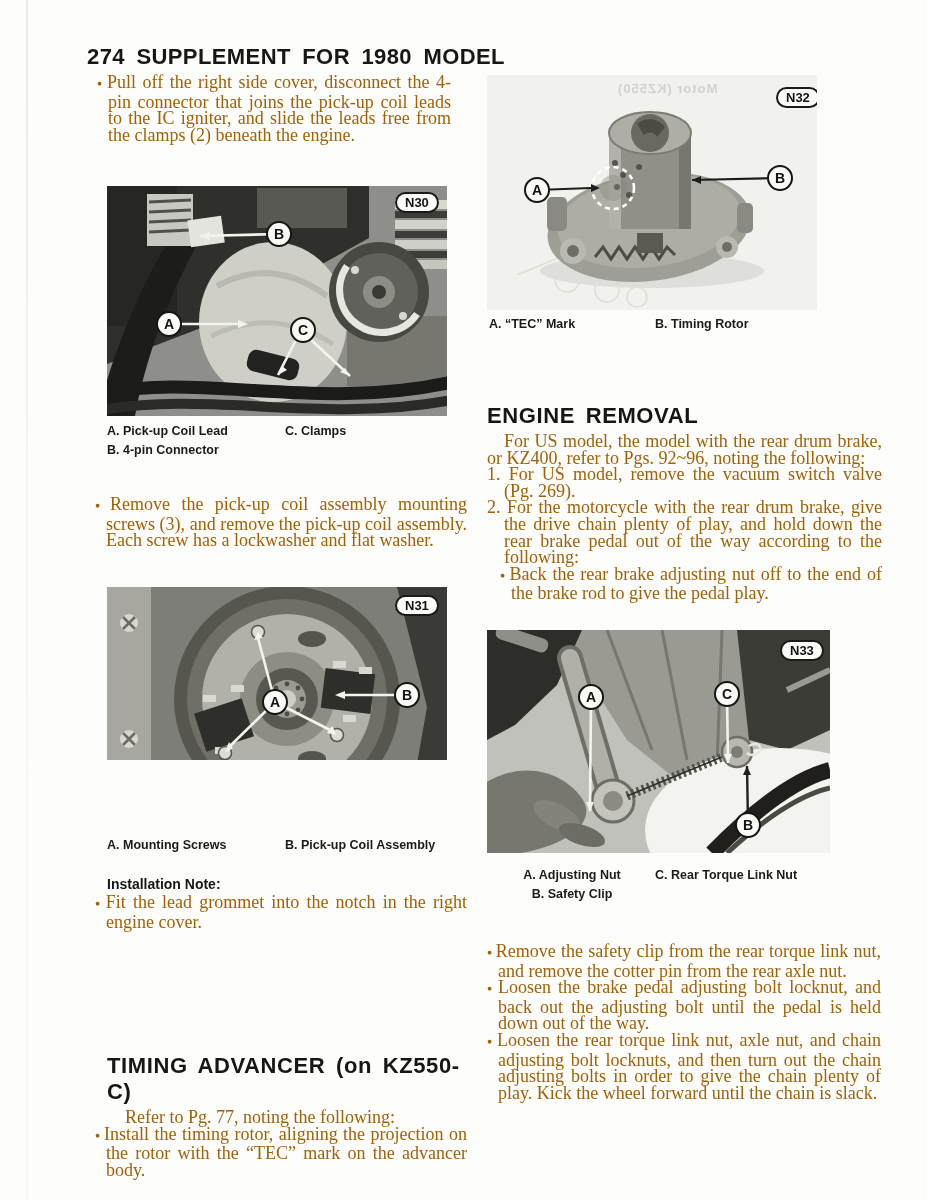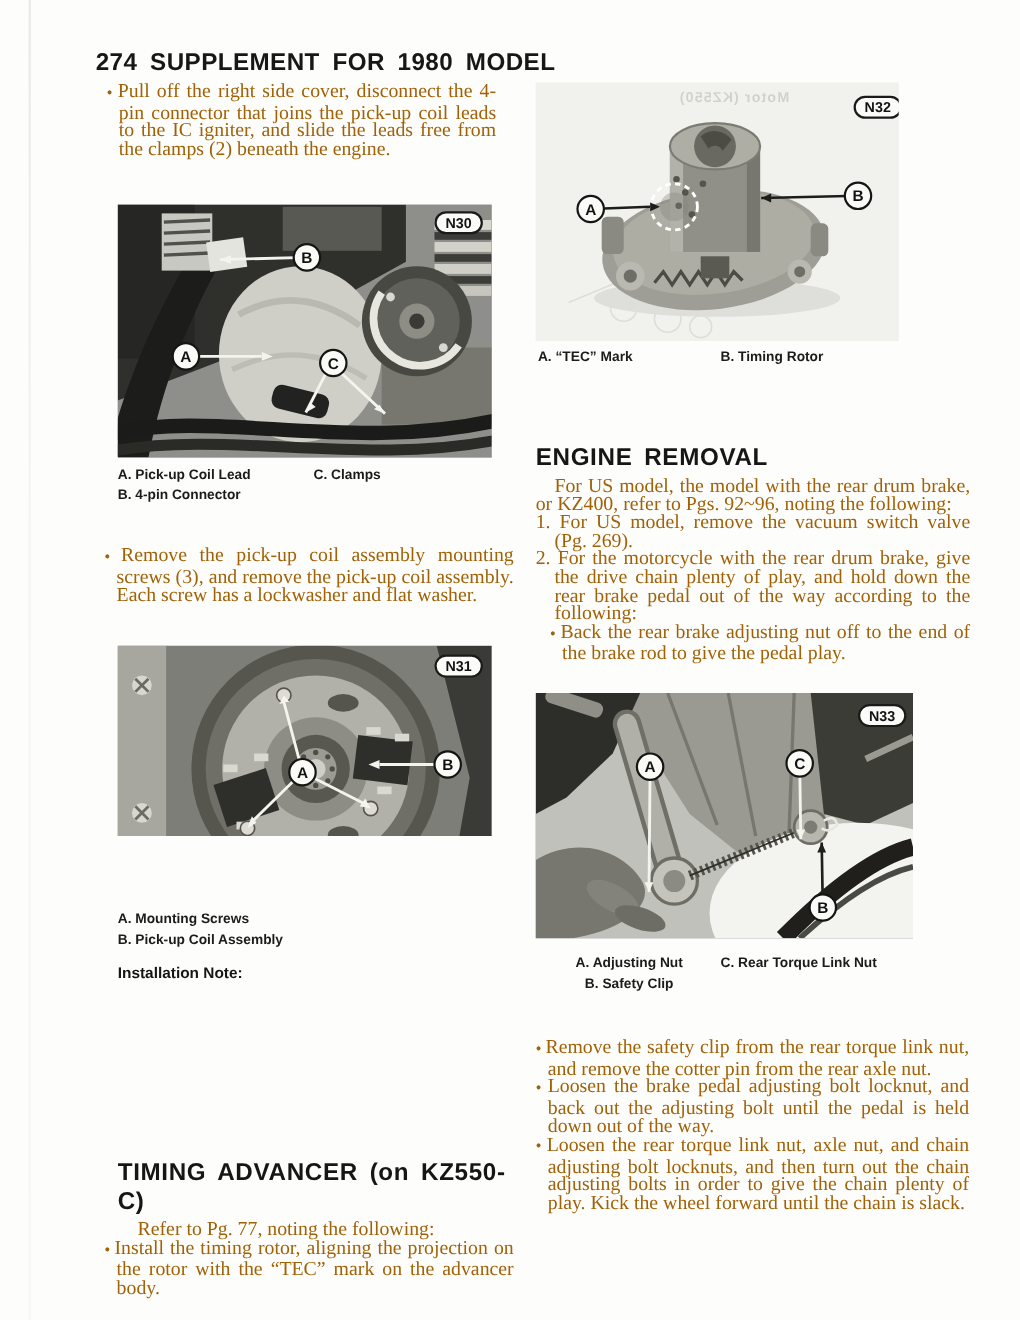--- a/index.html
+++ b/index.html
@@ -189,33 +189,34 @@
           <polygon points="126,161 118,166 122,155"></polygon>
           <polygon points="225,139 230,148 220,146"></polygon>
           <polygon points="238,104 228,108 238,112"></polygon>
         </g>
       </svg>
       <div class="fig-tag" style="left:288px; top:8px;">N31</div>
       <div class="callout" style="left:155px; top:102px;">A</div>
       <div class="callout" style="left:287px; top:95px;">B</div>
     </div>
     <figcaption>
-      <div class="caps" style="left:0; top:239px; width:340px;flex-direction:column;">
+      <div class="caps" style="left:0; top:249px; width:340px;">
         <div class="c1" style="width:178px;">
           <div class="capline">A. Mounting Screws</div>
         </div>
         <div>
           <div class="capline">B. Pick-up Coil Assembly</div>
         </div>
       </div>
     </figcaption>
   </figure>
 
   <div class="abs" style="left:95px; top:876px; width:372px;">
     <div class="sec-head head-md" style="margin-left:12px;">Installation Note:</div>
+    <p class="body-text bullet">Fit the lead grommet into the notch in the right engine cover.</p>
   </div>
 
   <div class="abs" style="left:95px; top:1053px; width:372px;">
     <div class="sec-head head-lg" style="margin-left:12px;">TIMING ADVANCER (on KZ550-C)</div>
     <p class="body-text" style="text-indent:30px;">Refer to Pg. 77, noting the following:</p>
     <p class="body-text bullet">Install the timing rotor, aligning the projection on the rotor with the “TEC” mark on the advancer body.</p>
   </div>
 
   <figure class="abs" style="left:487px; top:75px; width:330px;">
     <div class="photo" style="width:330px; height:235px; background:#f1f1ed;">

